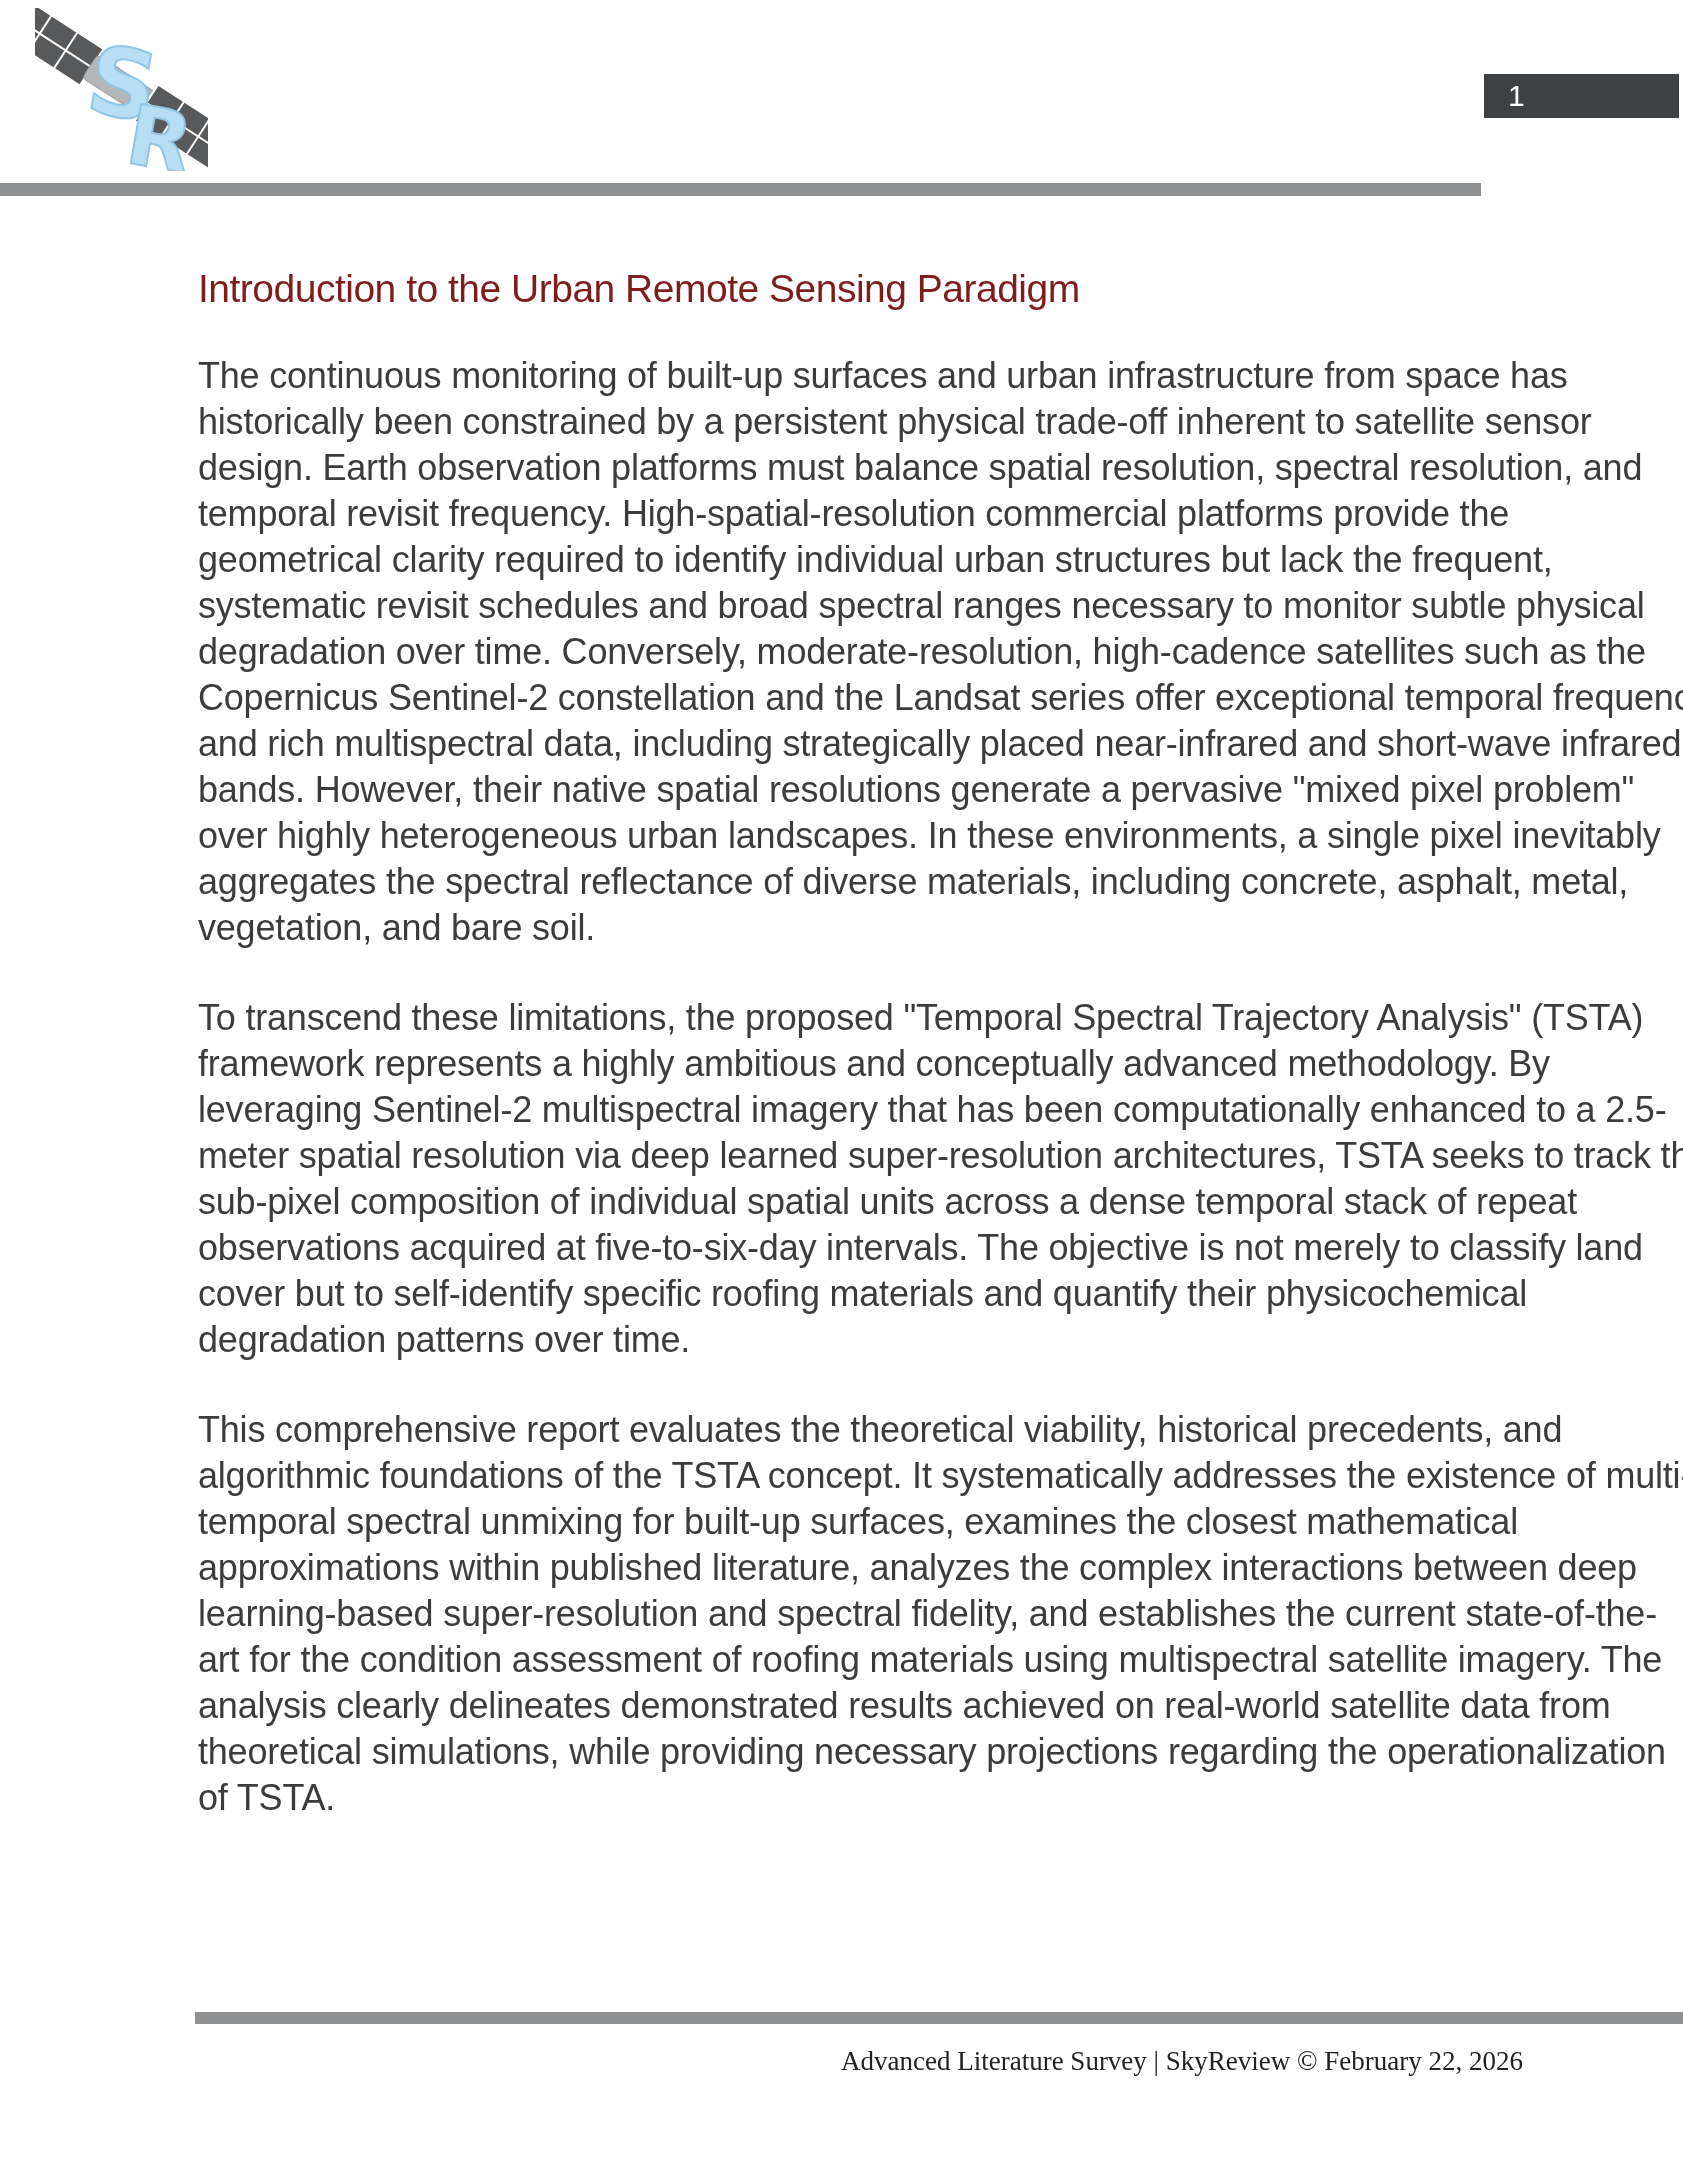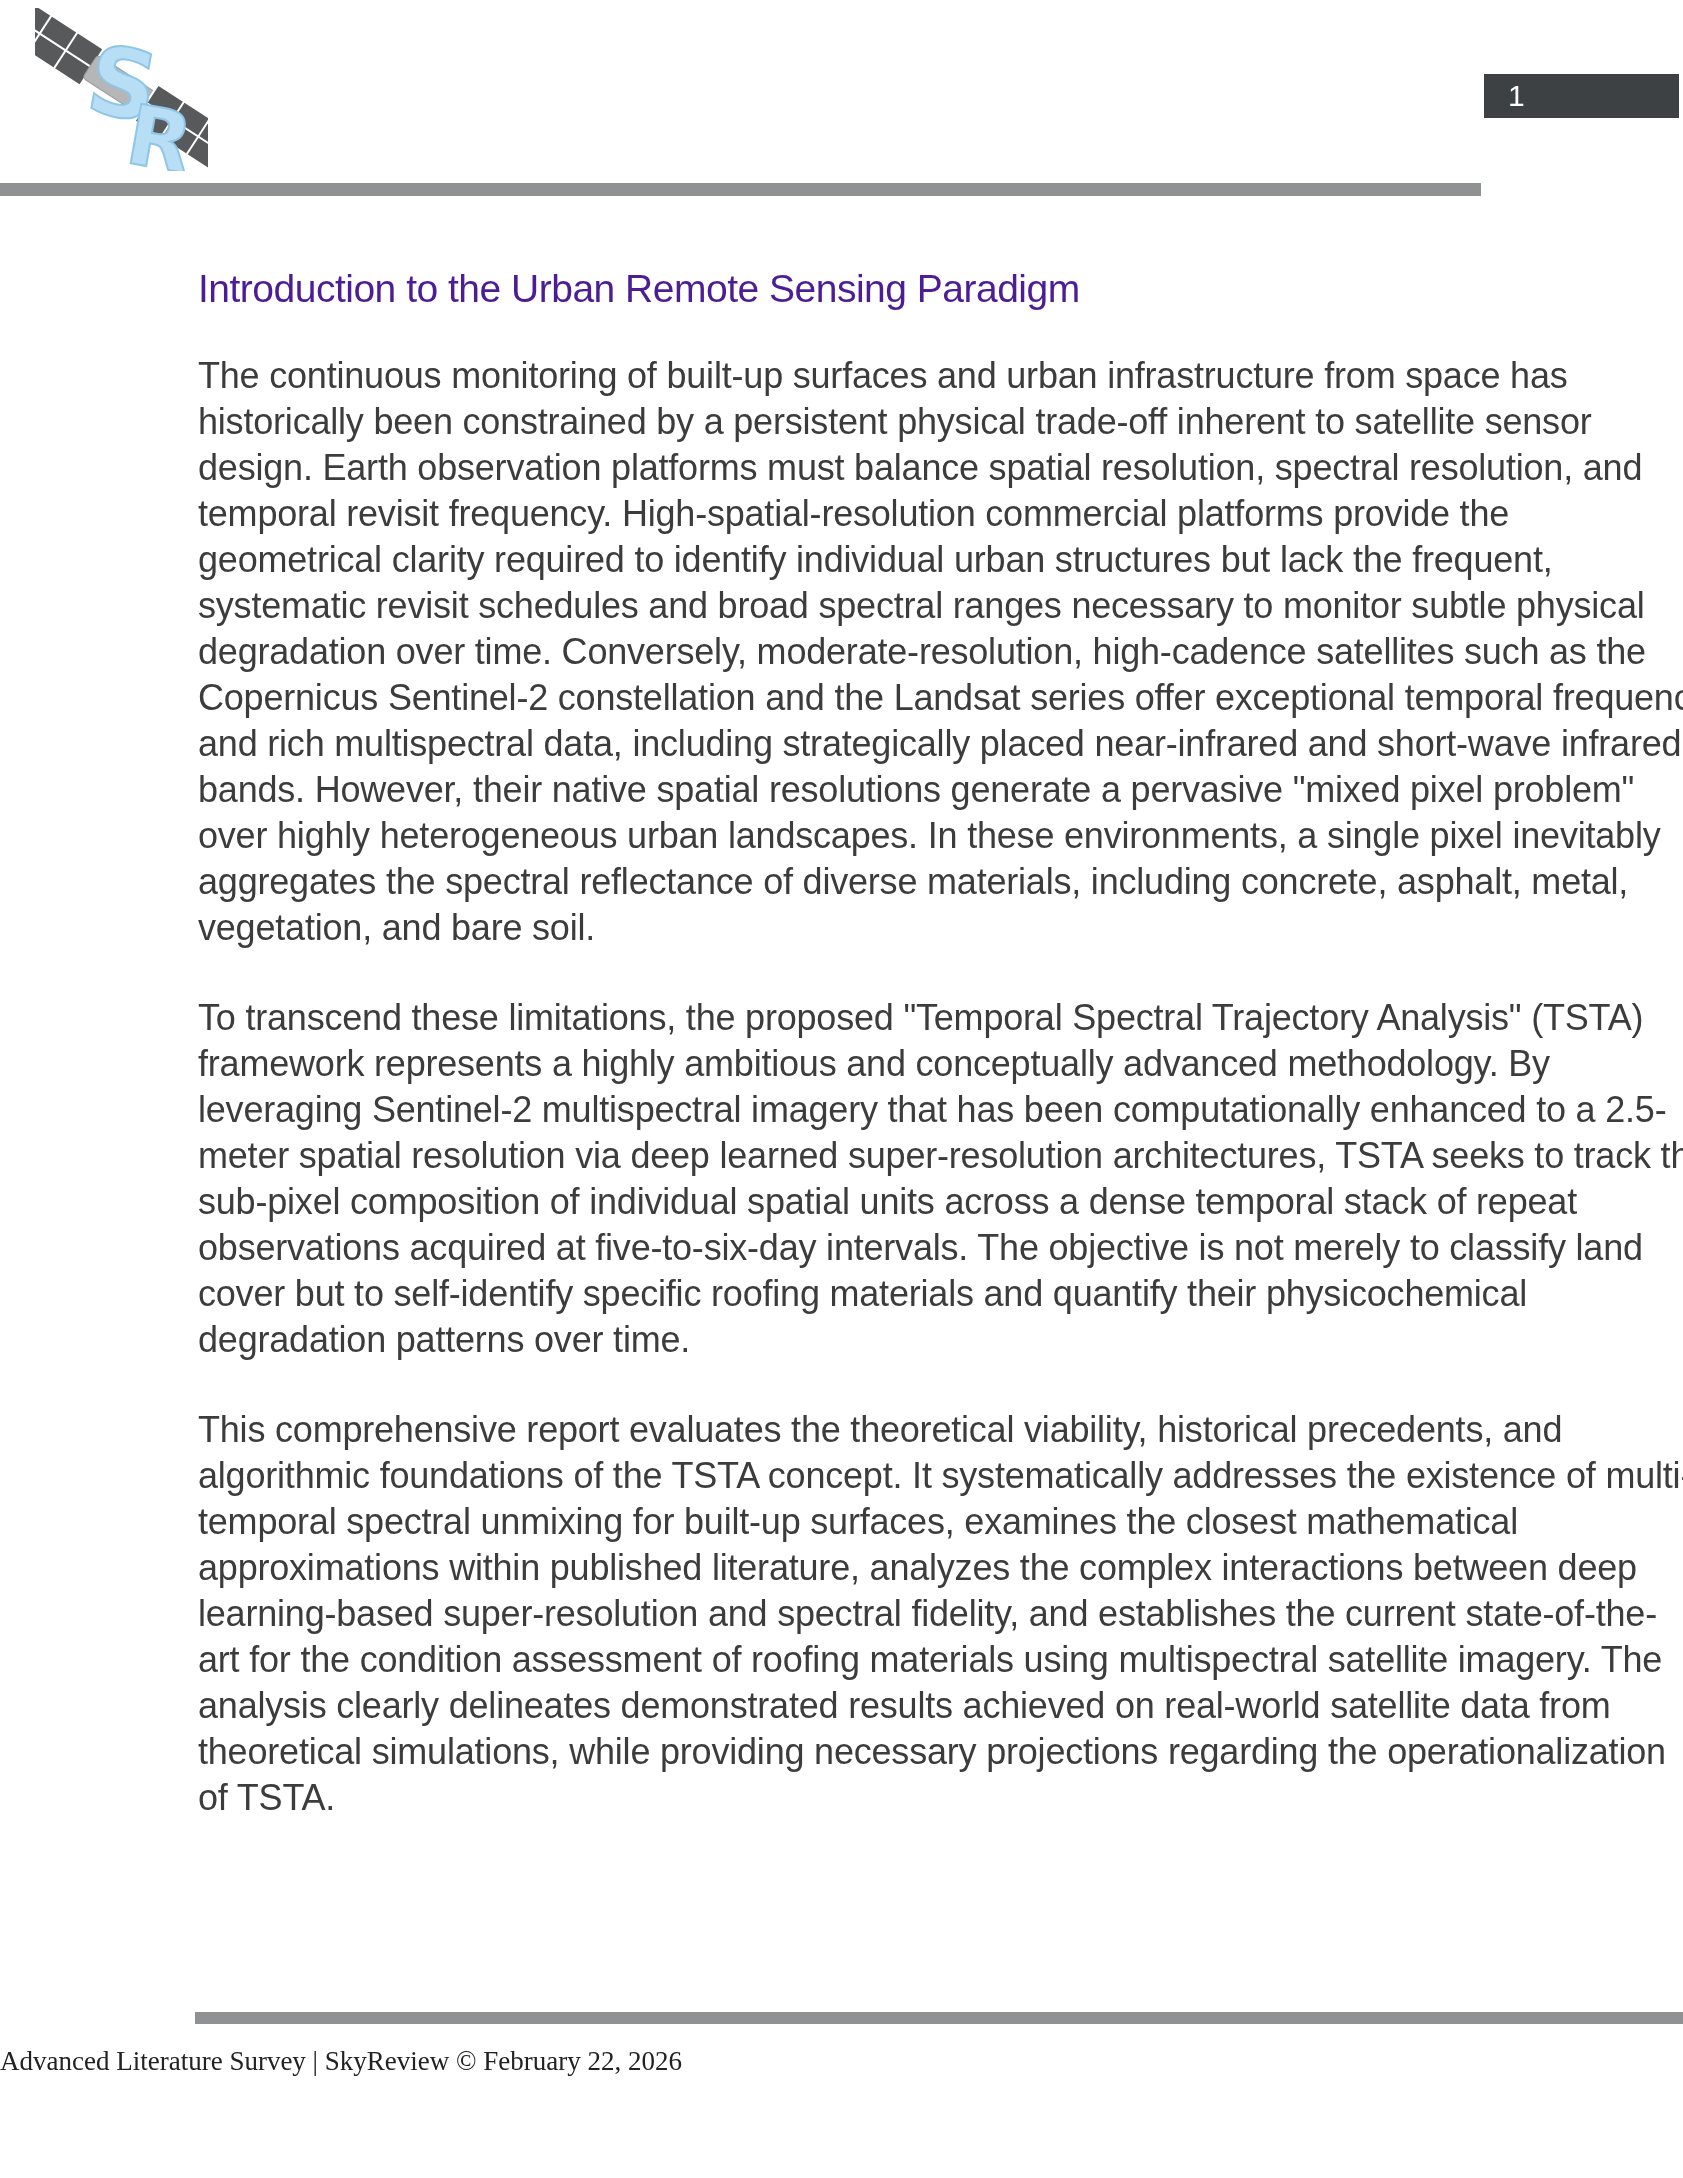--- a/index.html
+++ b/index.html
@@ -8,28 +8,28 @@
 
   
   .logo{position:absolute;left:35px;top:8px;width:173px;height:163px;}
   .page-num-box{position:absolute;left:1484px;top:74px;width:195px;height:44px;
         background:#3e4144;color:#ffffff;font-size:30px;line-height:44px;
         padding-left:24px;box-sizing:border-box;}
   .rule-top{position:absolute;left:0;top:183px;width:1481px;height:13px;background:#909192;}
 
   
   .content{position:absolute;left:198px;top:265px;width:1307px;}
-  .doc-title{margin:0 0 40px 0;font-size:39px;font-weight:400;color:#4c1d95;
+  .doc-title{margin:0 0 40px 0;font-size:39px;font-weight:400;color:#7f1d1d;
         letter-spacing:-0.5px;line-height:48px;}
   .content p{margin:0 0 44px 0;font-size:36px;line-height:46px;color:#3c3c3c;
         white-space:pre;letter-spacing:-0.2px;}
 
   
   .rule-bottom{position:absolute;left:195px;top:2012px;width:1488px;height:12px;background:#909192;}
-  .footer-text{position:absolute;left:0;top:2041px;width:1523px;text-align:left;
+  .footer-text{position:absolute;left:0;top:2041px;width:1523px;text-align:right;
         font-family:"Liberation Serif",serif;font-size:27px;line-height:40px;color:#222222;}
 </style>
 </head>
 <body>
 
 <div class="page">
 
   <svg class="logo" viewBox="0 0 175 165">
     <g transform="rotate(33 85 78)">
 

